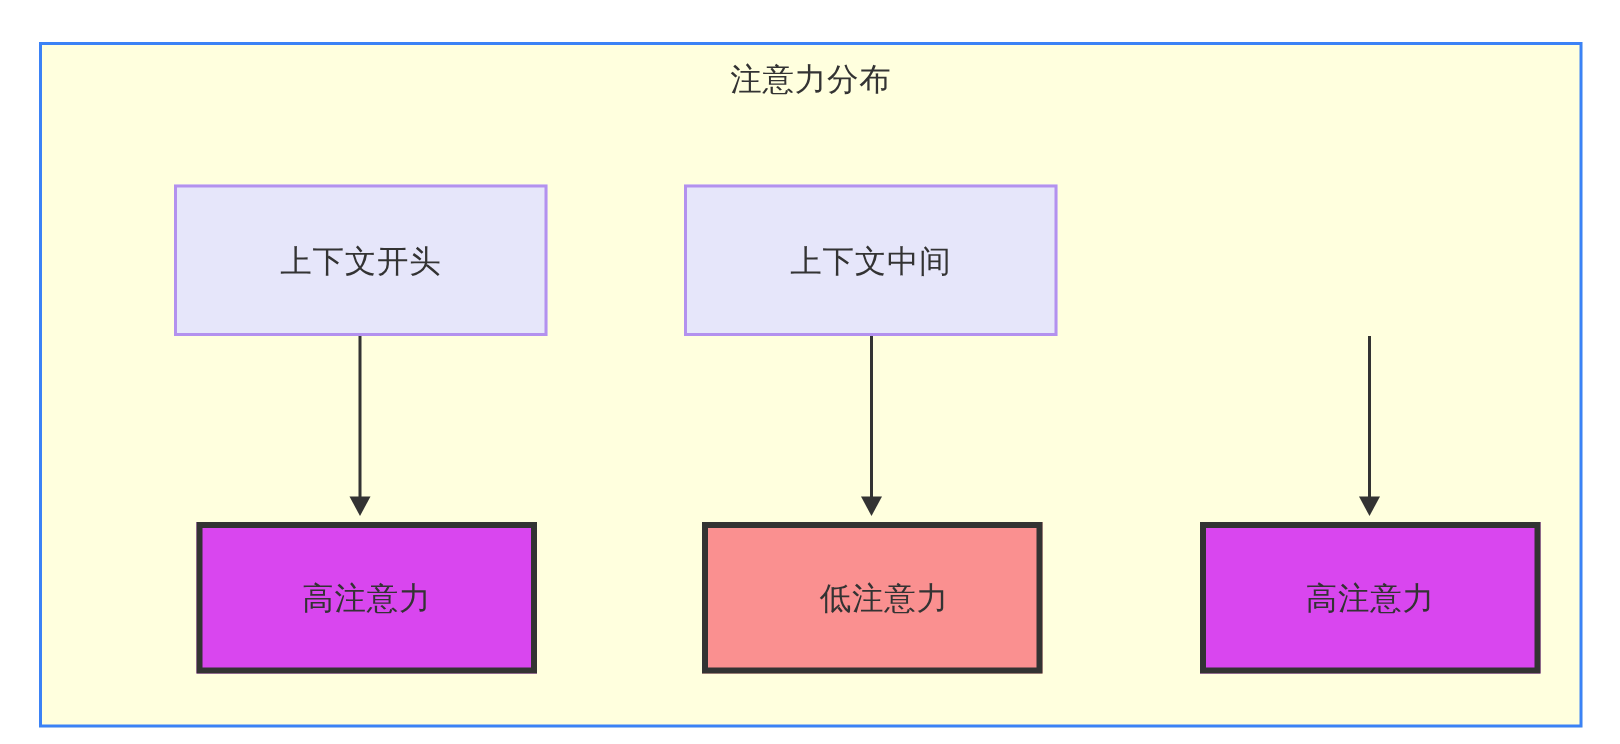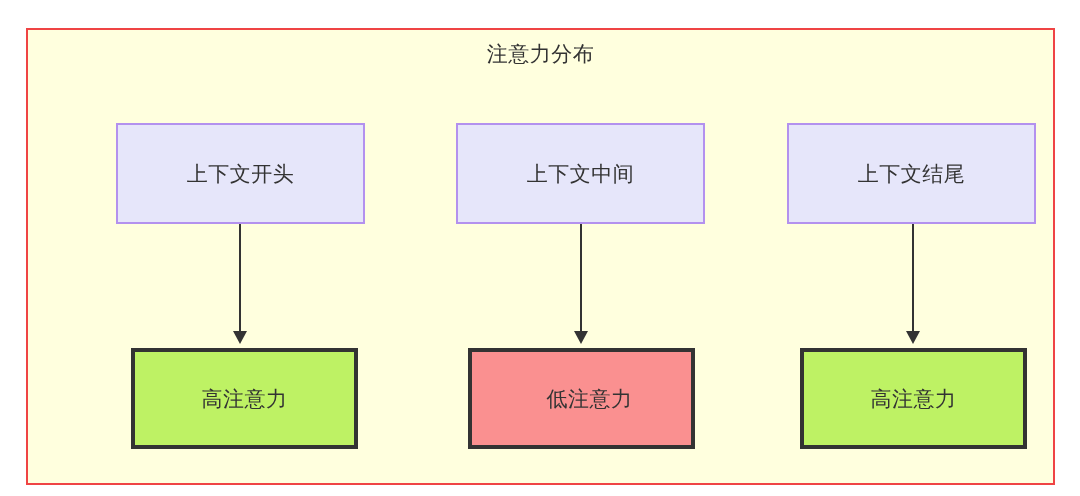--- a/index.html
+++ b/index.html
@@ -21,21 +21,21 @@
   }
 
   
   .subgraph {
     position: absolute;
     left: 26px;
     top: 28px;
     width: 1029px;
     height: 457px;
     background: #ffffde;
-    border: 2px solid #ef4444;
+    border: 2px solid #3b82f6;
     box-sizing: border-box;
   }
 
   .subgraph-title {
     position: absolute;
     left: 0;
     top: 10px;
     width: 100%;
     text-align: center;
     font-size: 21px;
@@ -65,21 +65,21 @@
   }
 
   .node.attention {
     width: 227px;
     height: 101px;
     top: 318px;
     border: 4px solid #333333;
   }
 
   .node.attention.high {
-    background: #bef264;
+    background: #d946ef;
     text-align: center;
   }
 
   .node.attention.low {
     background: #fa9090;
   }
 
   
   .col1.context { left: 88px; }
   .col2.context { left: 428px; }
@@ -131,23 +131,20 @@
     <div class="subgraph-title">注意力分布</div>
 
     <div class="node context col2">
       <span>上下文中间</span>
     </div>
 
     <div class="node context col1">
       <span>上下文开头</span>
     </div>
 
-    <div class="node context col3">
-      <span>上下文结尾</span>
-    </div>
 
     <div class="edge e1">
       <div class="edge-line"></div>
       <div class="edge-head"></div>
     </div>
 
     <div class="edge e2">
       <div class="edge-line"></div>
       <div class="edge-head"></div>
     </div>

